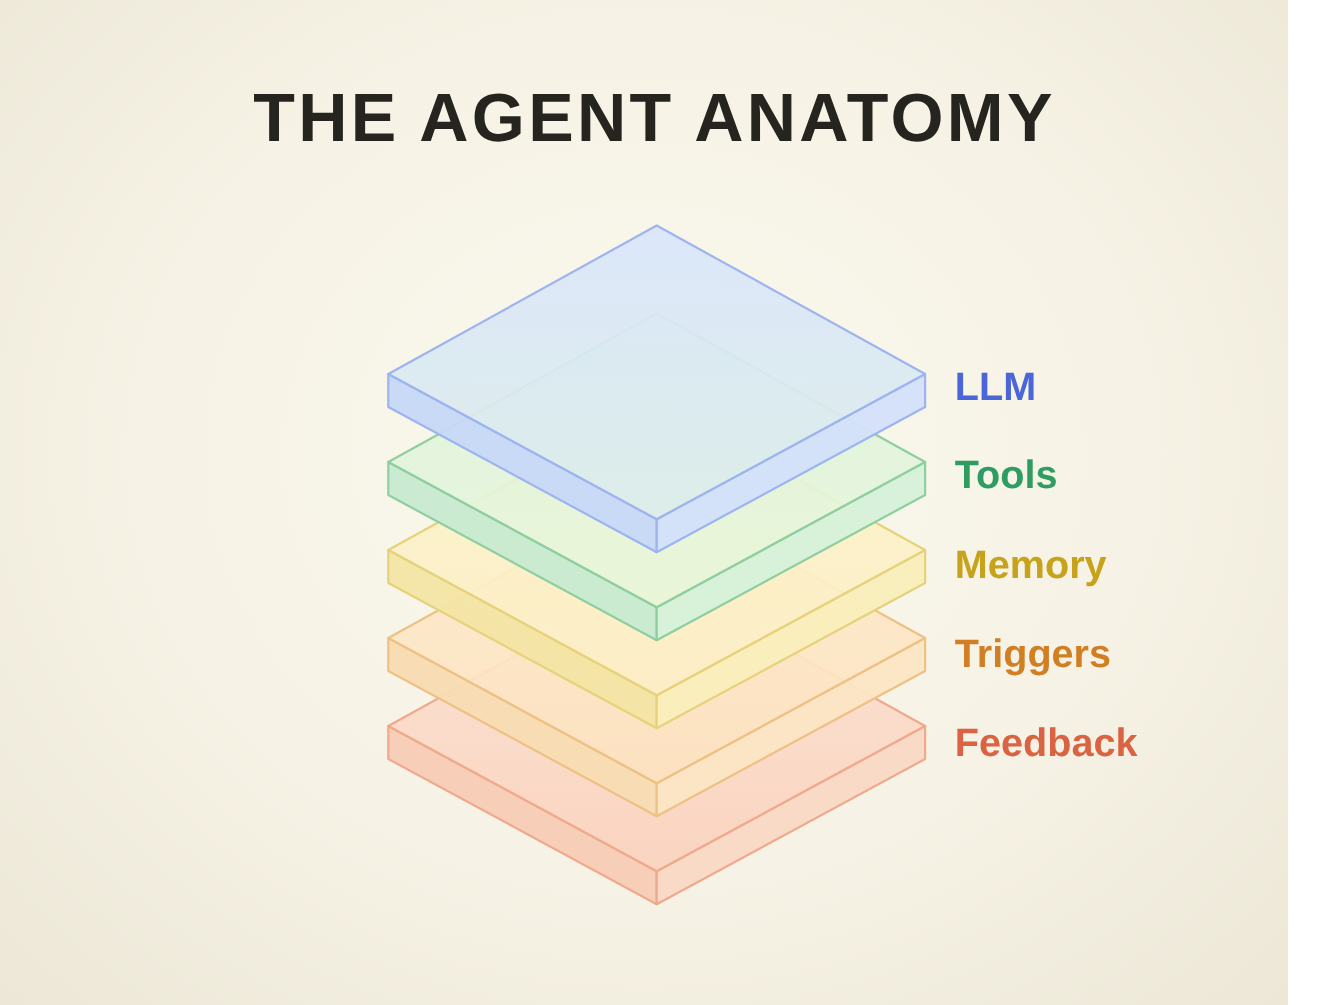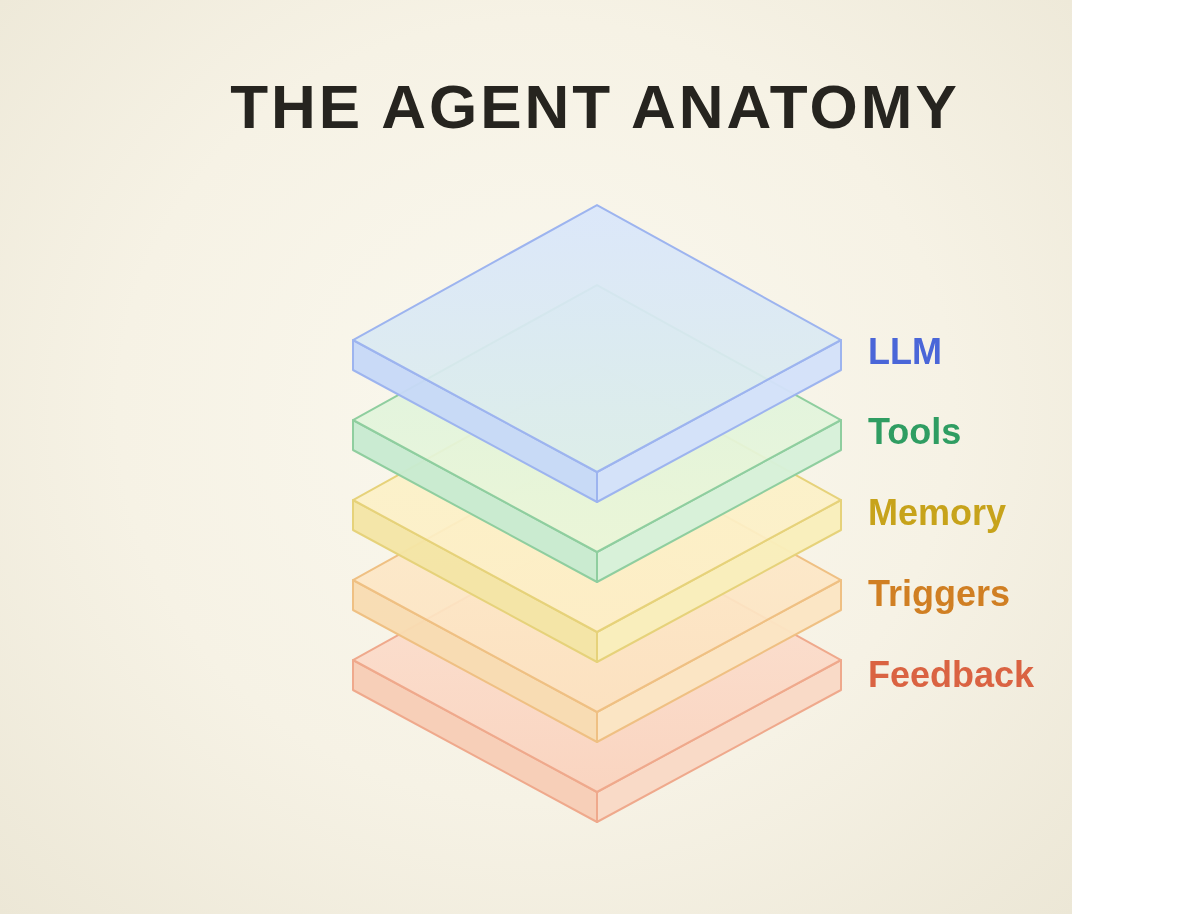--- a/index.html
+++ b/index.html
@@ -4,21 +4,21 @@
 <style>
   html, body { margin: 0; padding: 0; }
   body {
     width: 1200px;
     height: 914px;
     font-family: "Liberation Sans", sans-serif;
     overflow: hidden;
   }
   .canvas {
     position: relative;
-    width: 1072px;
+    width: 1171px;
     height: 914px;
     background: radial-gradient(ellipse at 50% 45%, #faf8ee 0%, #f6f2e5 55%, #ece7d6 100%);
     overflow: hidden;
   }
   .diagram-svg {
     position: absolute;
     left: 0;
     top: 0;
     width: 1200px;
     height: 914px;

